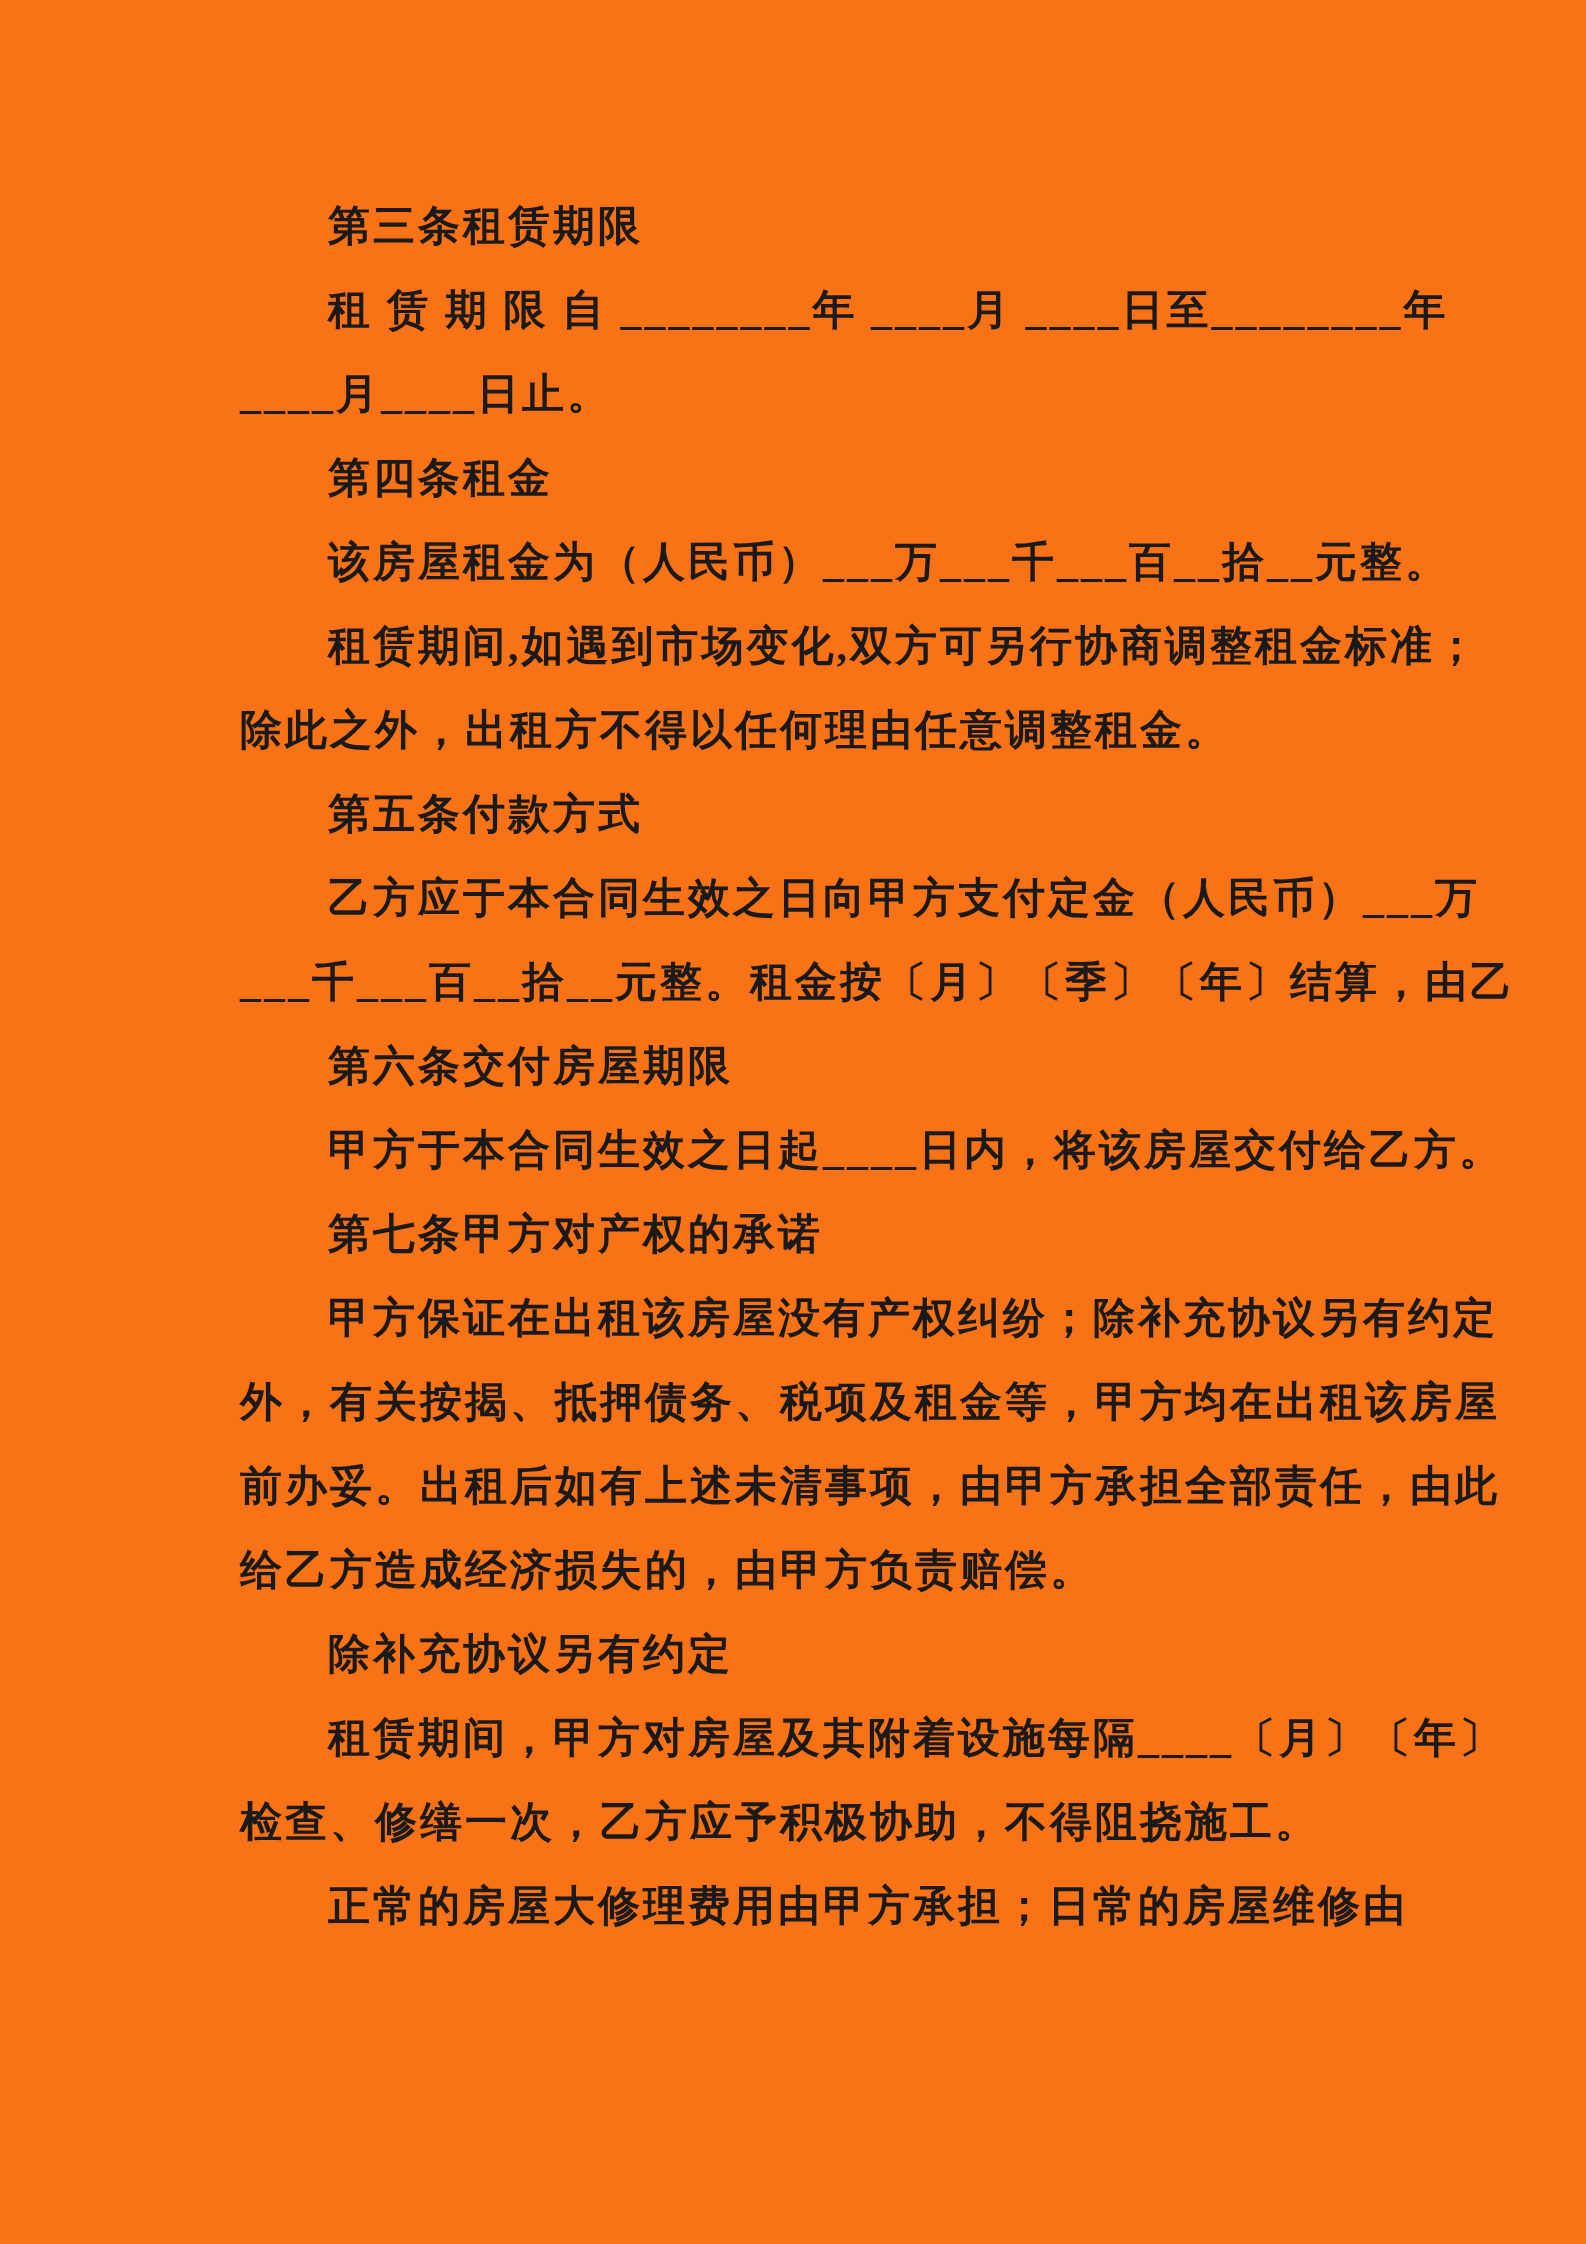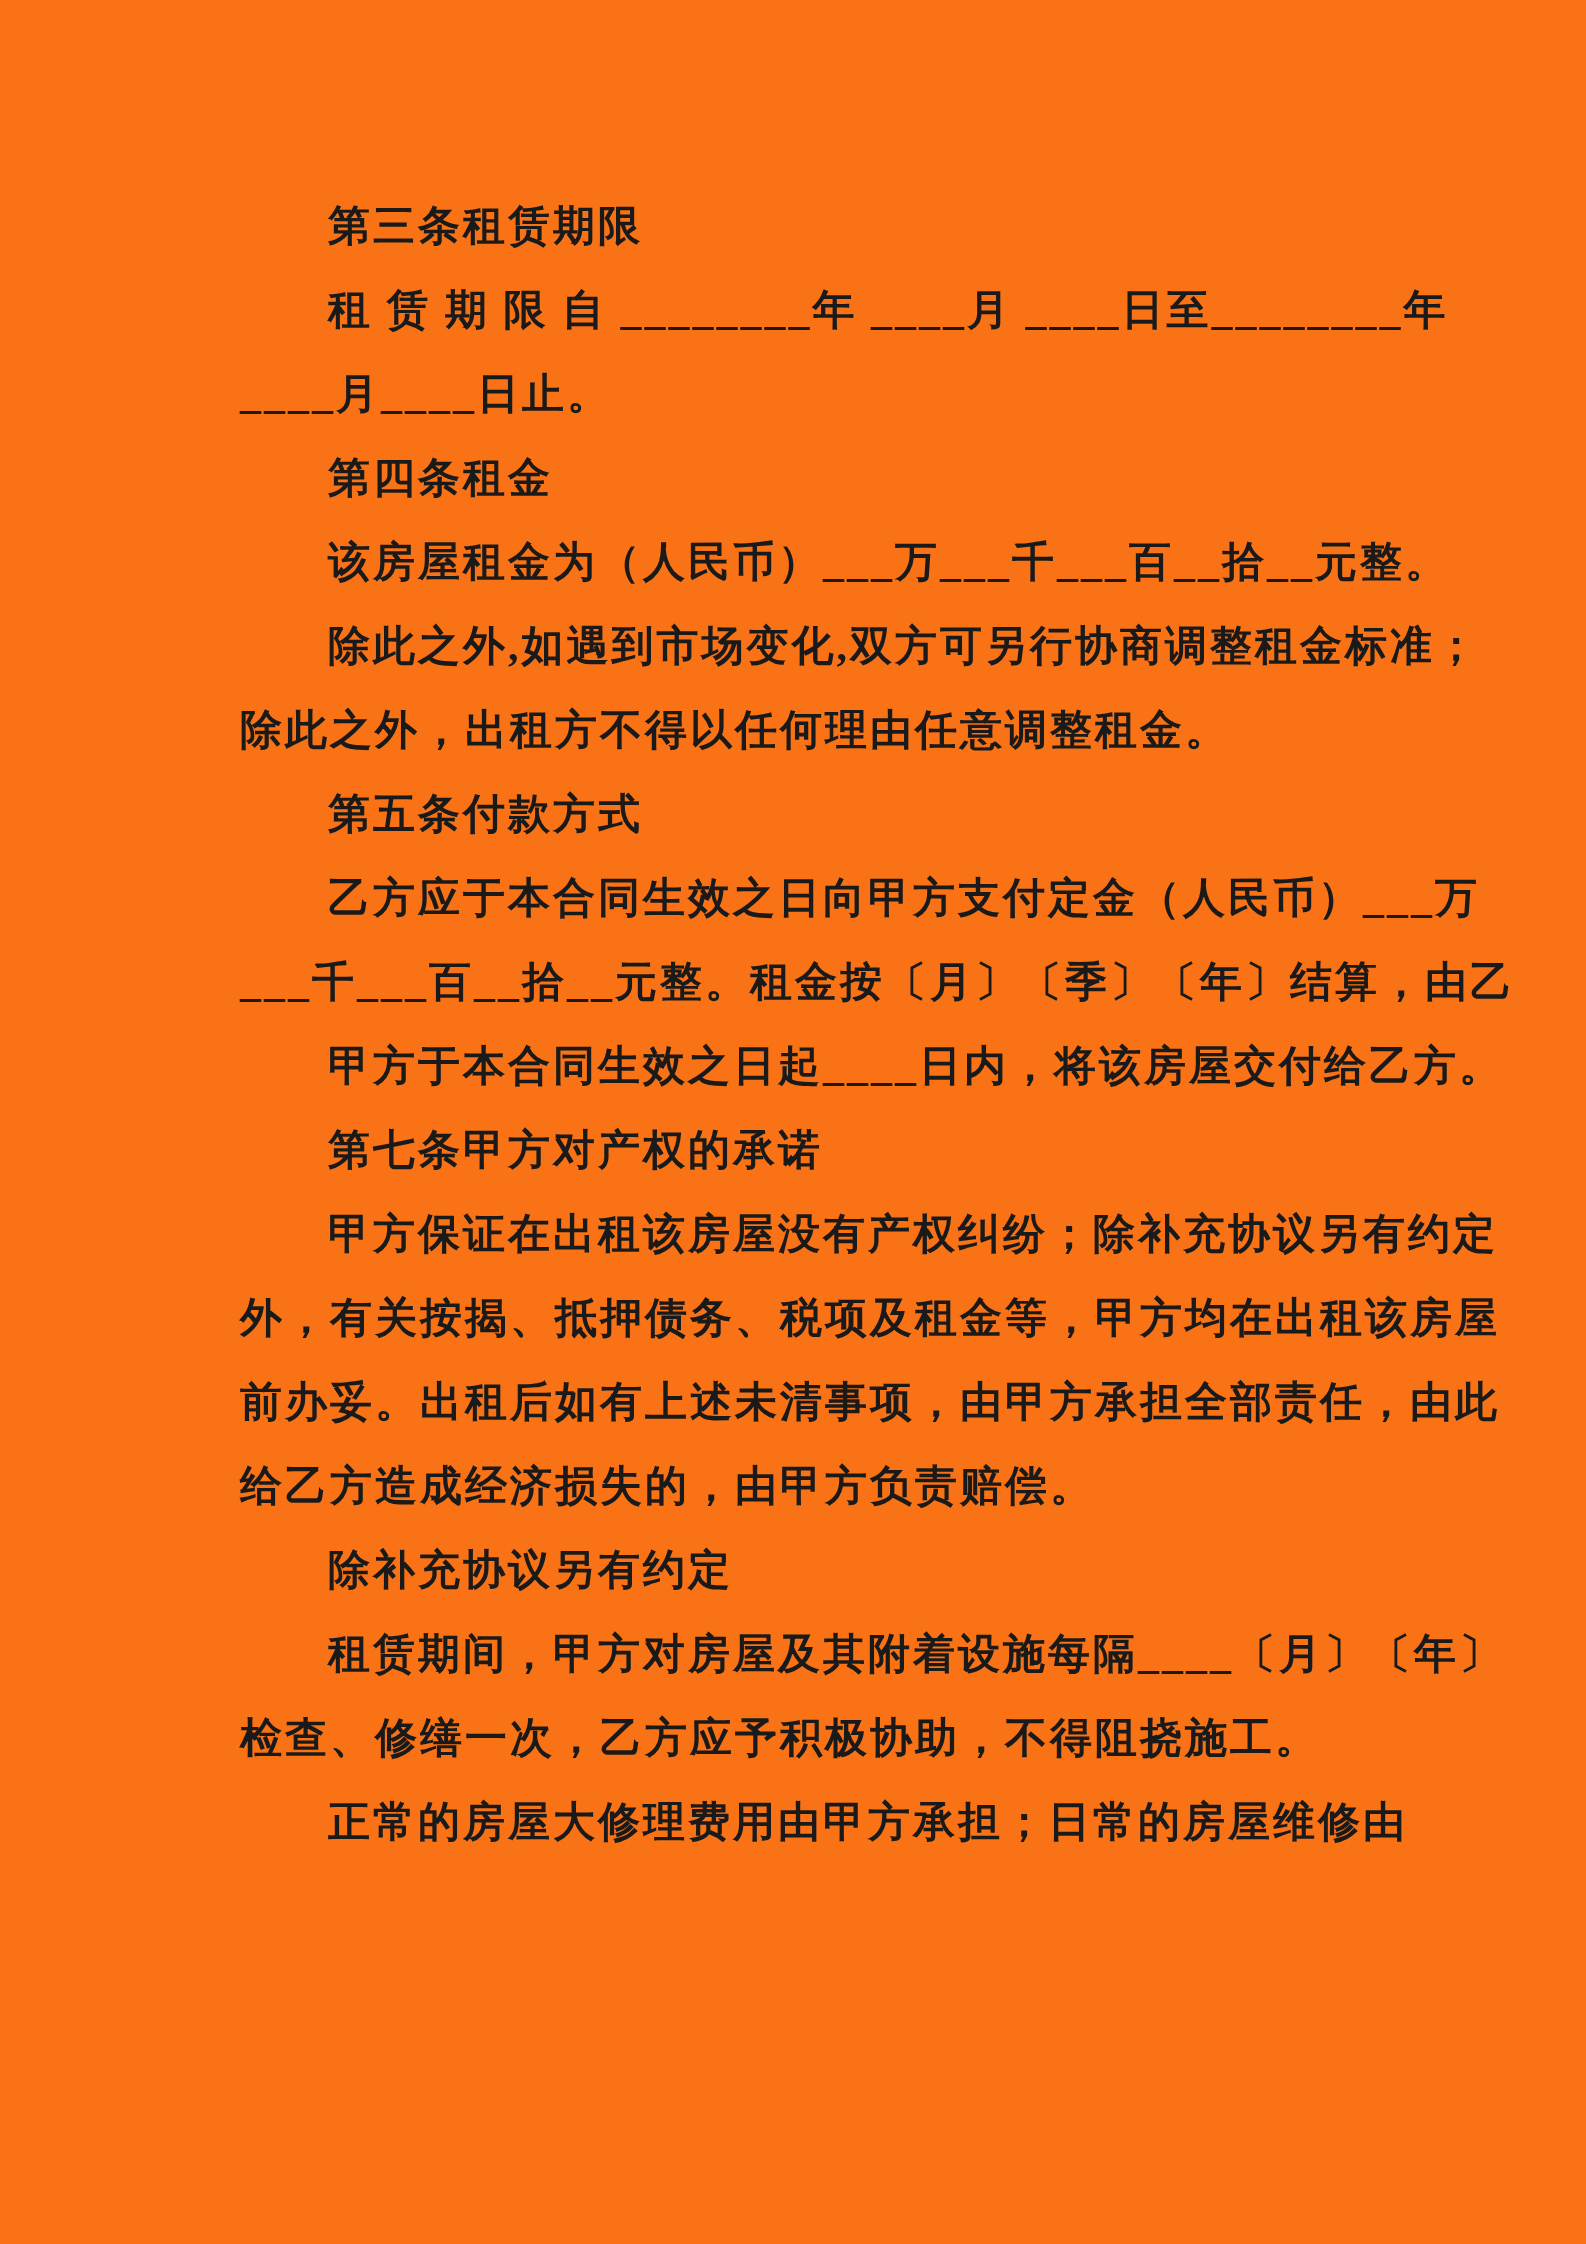--- a/index.html
+++ b/index.html
@@ -40,25 +40,26 @@
 </head>
 <body>
 
 <div class="page">
   <div class="text-block" id="contract-lines" style="color: rgb(26, 26, 26);">
       <div class="line indent heading">第三条租赁期限</div>
       <div class="line indent">租 赁 期 限 自 ________年 ____月 ____日至________年</div>
       <div class="line">____月____日止。</div>
       <div class="line indent heading">第四条租金</div>
       <div class="line indent">该房屋租金为（人民币）___万___千___百__拾__元整。</div>
-      <div class="line indent">除此之外,如遇到市场变化,双方可另行协商调整租金标准；</div>
+      <div class="line indent">租赁期间,如遇到市场变化,双方可另行协商调整租金标准；</div>
       <div class="line">除此之外，出租方不得以任何理由任意调整租金。</div>
       <div class="line indent heading">第五条付款方式</div>
       <div class="line indent">乙方应于本合同生效之日向甲方支付定金（人民币）___万</div>
       <div class="line">___千___百__拾__元整。租金按〔月〕〔季〕〔年〕结算，由乙</div>
+      <div class="line indent heading">第六条交付房屋期限</div>
       <div class="line indent">甲方于本合同生效之日起____日内，将该房屋交付给乙方。</div>
       <div class="line indent heading">第七条甲方对产权的承诺</div>
       <div class="line indent">甲方保证在出租该房屋没有产权纠纷；除补充协议另有约定</div>
       <div class="line">外，有关按揭、抵押债务、税项及租金等，甲方均在出租该房屋</div>
       <div class="line">前办妥。出租后如有上述未清事项，由甲方承担全部责任，由此</div>
       <div class="line">给乙方造成经济损失的，由甲方负责赔偿。</div>
       <div class="line indent heading">除补充协议另有约定</div>
       <div class="line indent">租赁期间，甲方对房屋及其附着设施每隔____〔月〕〔年〕</div>
       <div class="line">检查、修缮一次，乙方应予积极协助，不得阻挠施工。</div>
       <div class="line indent">正常的房屋大修理费用由甲方承担；日常的房屋维修由</div>

